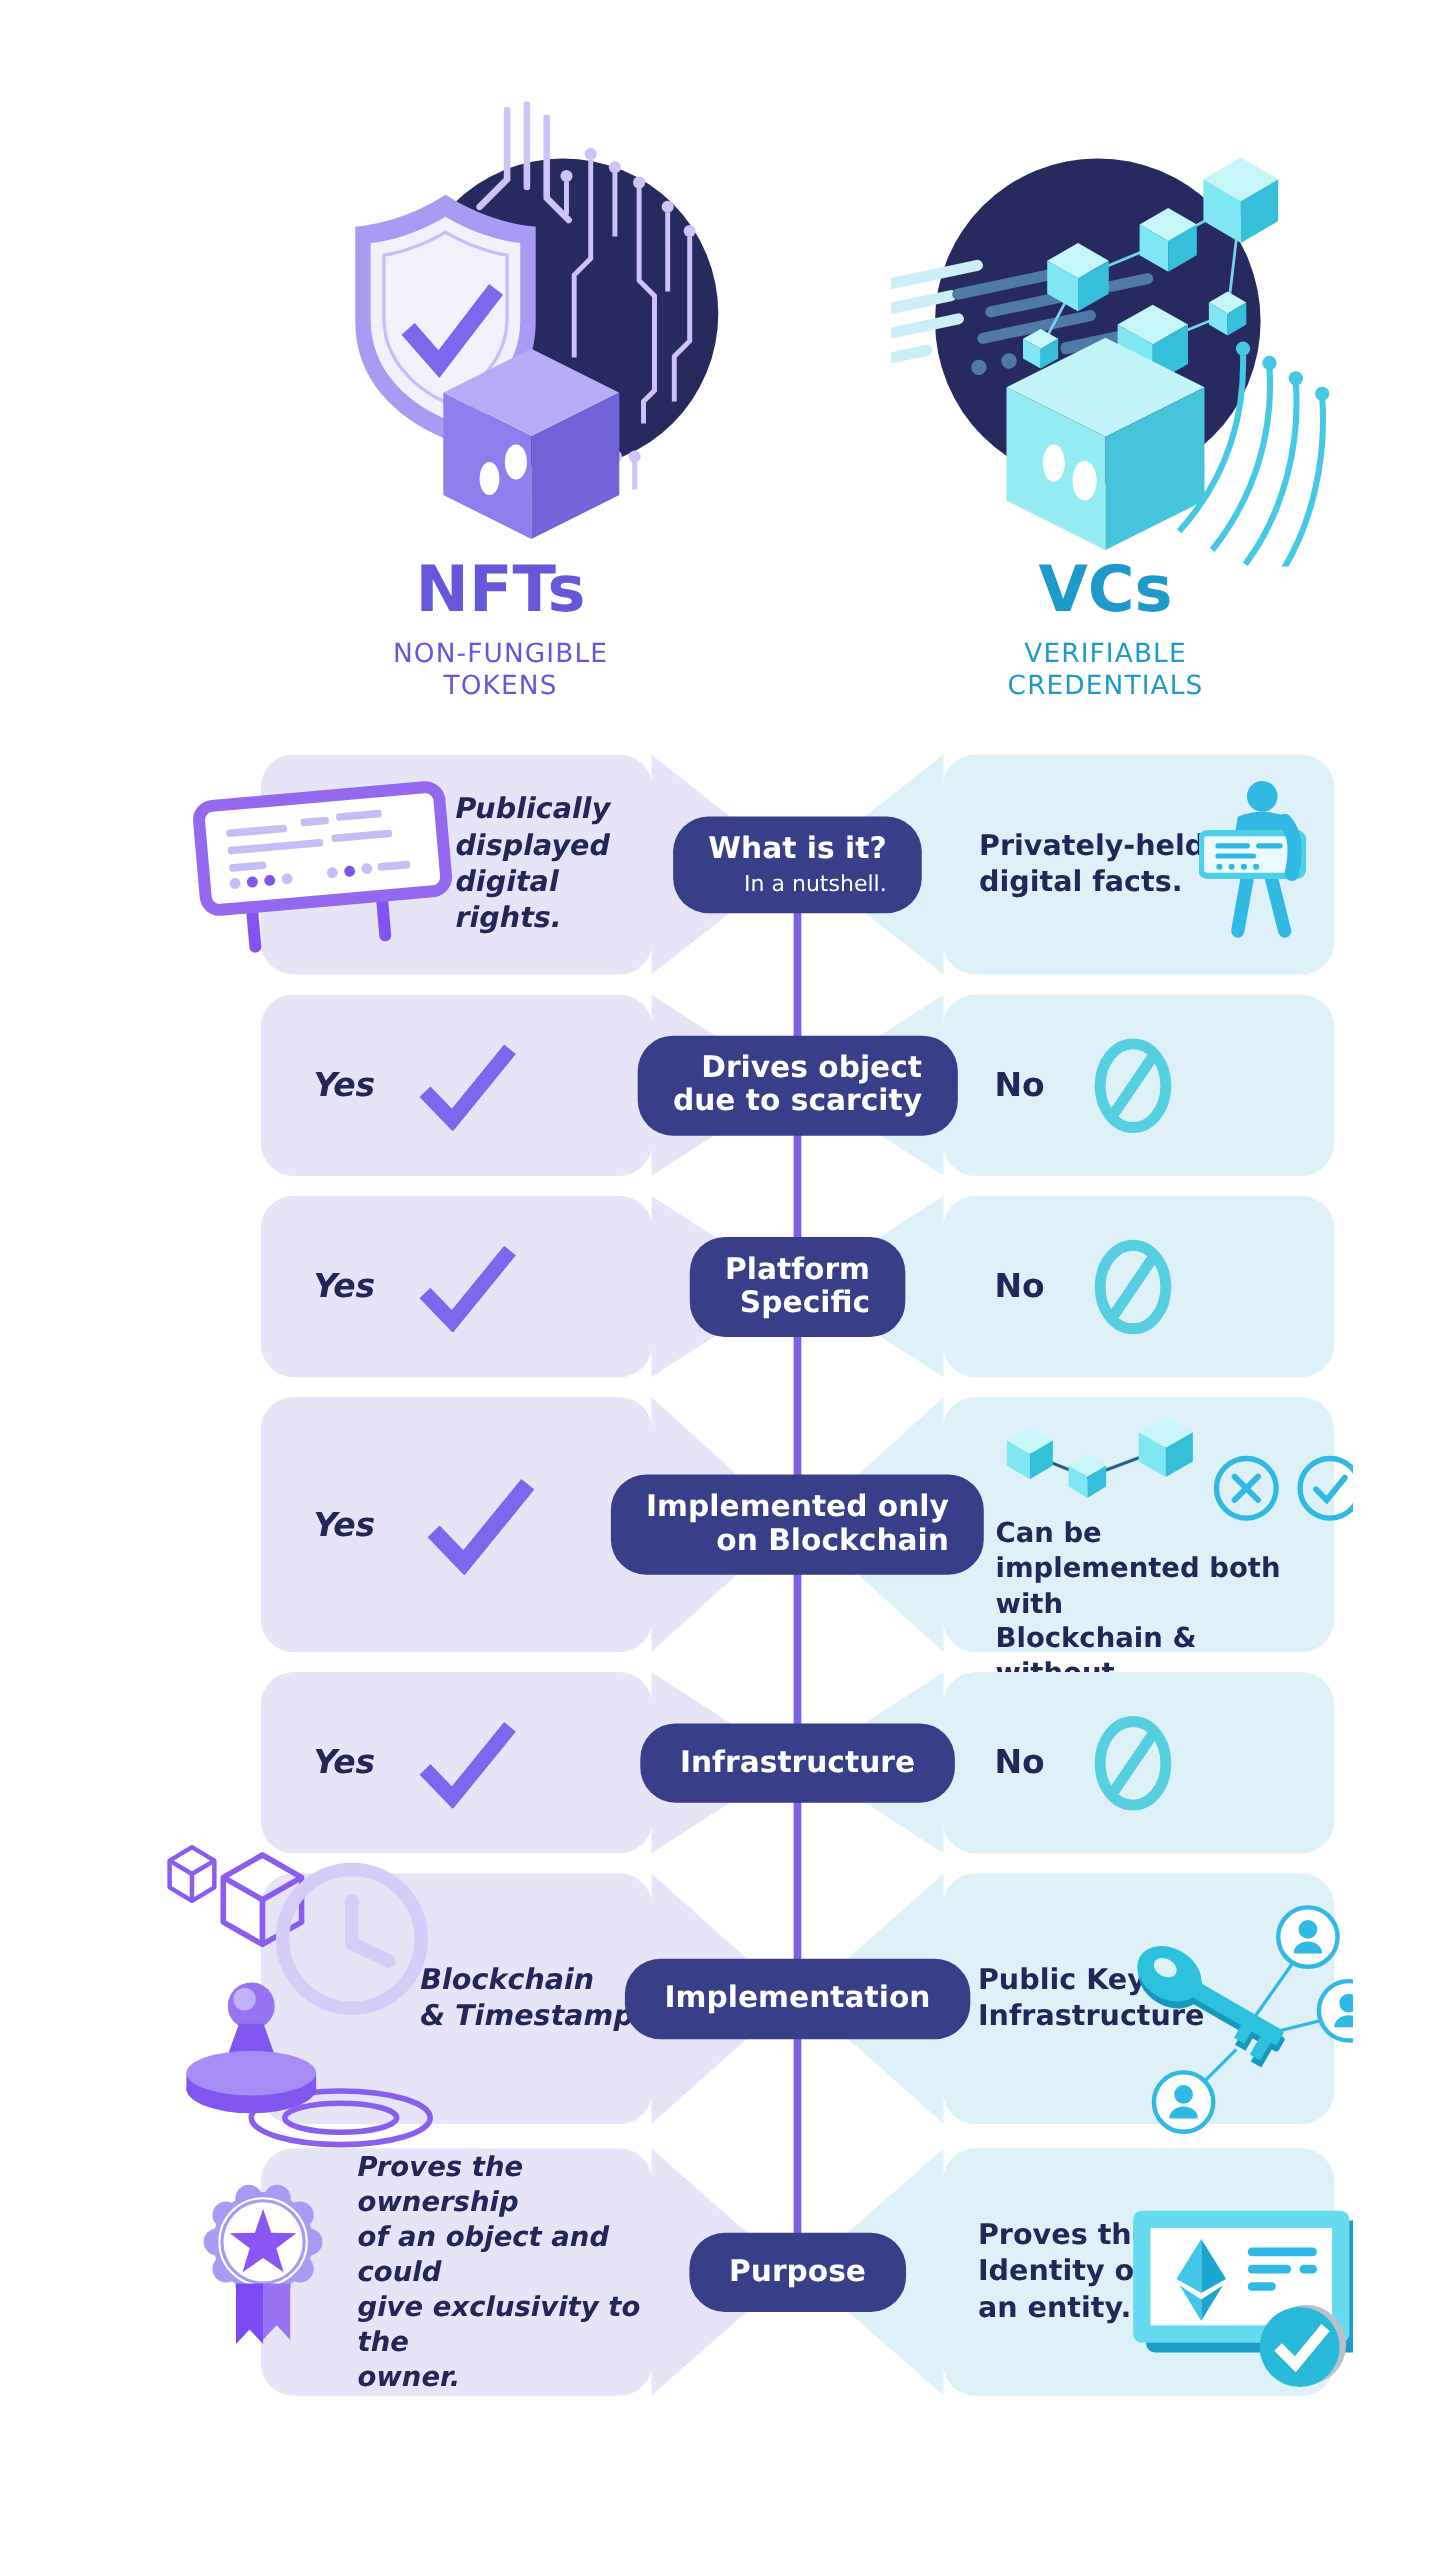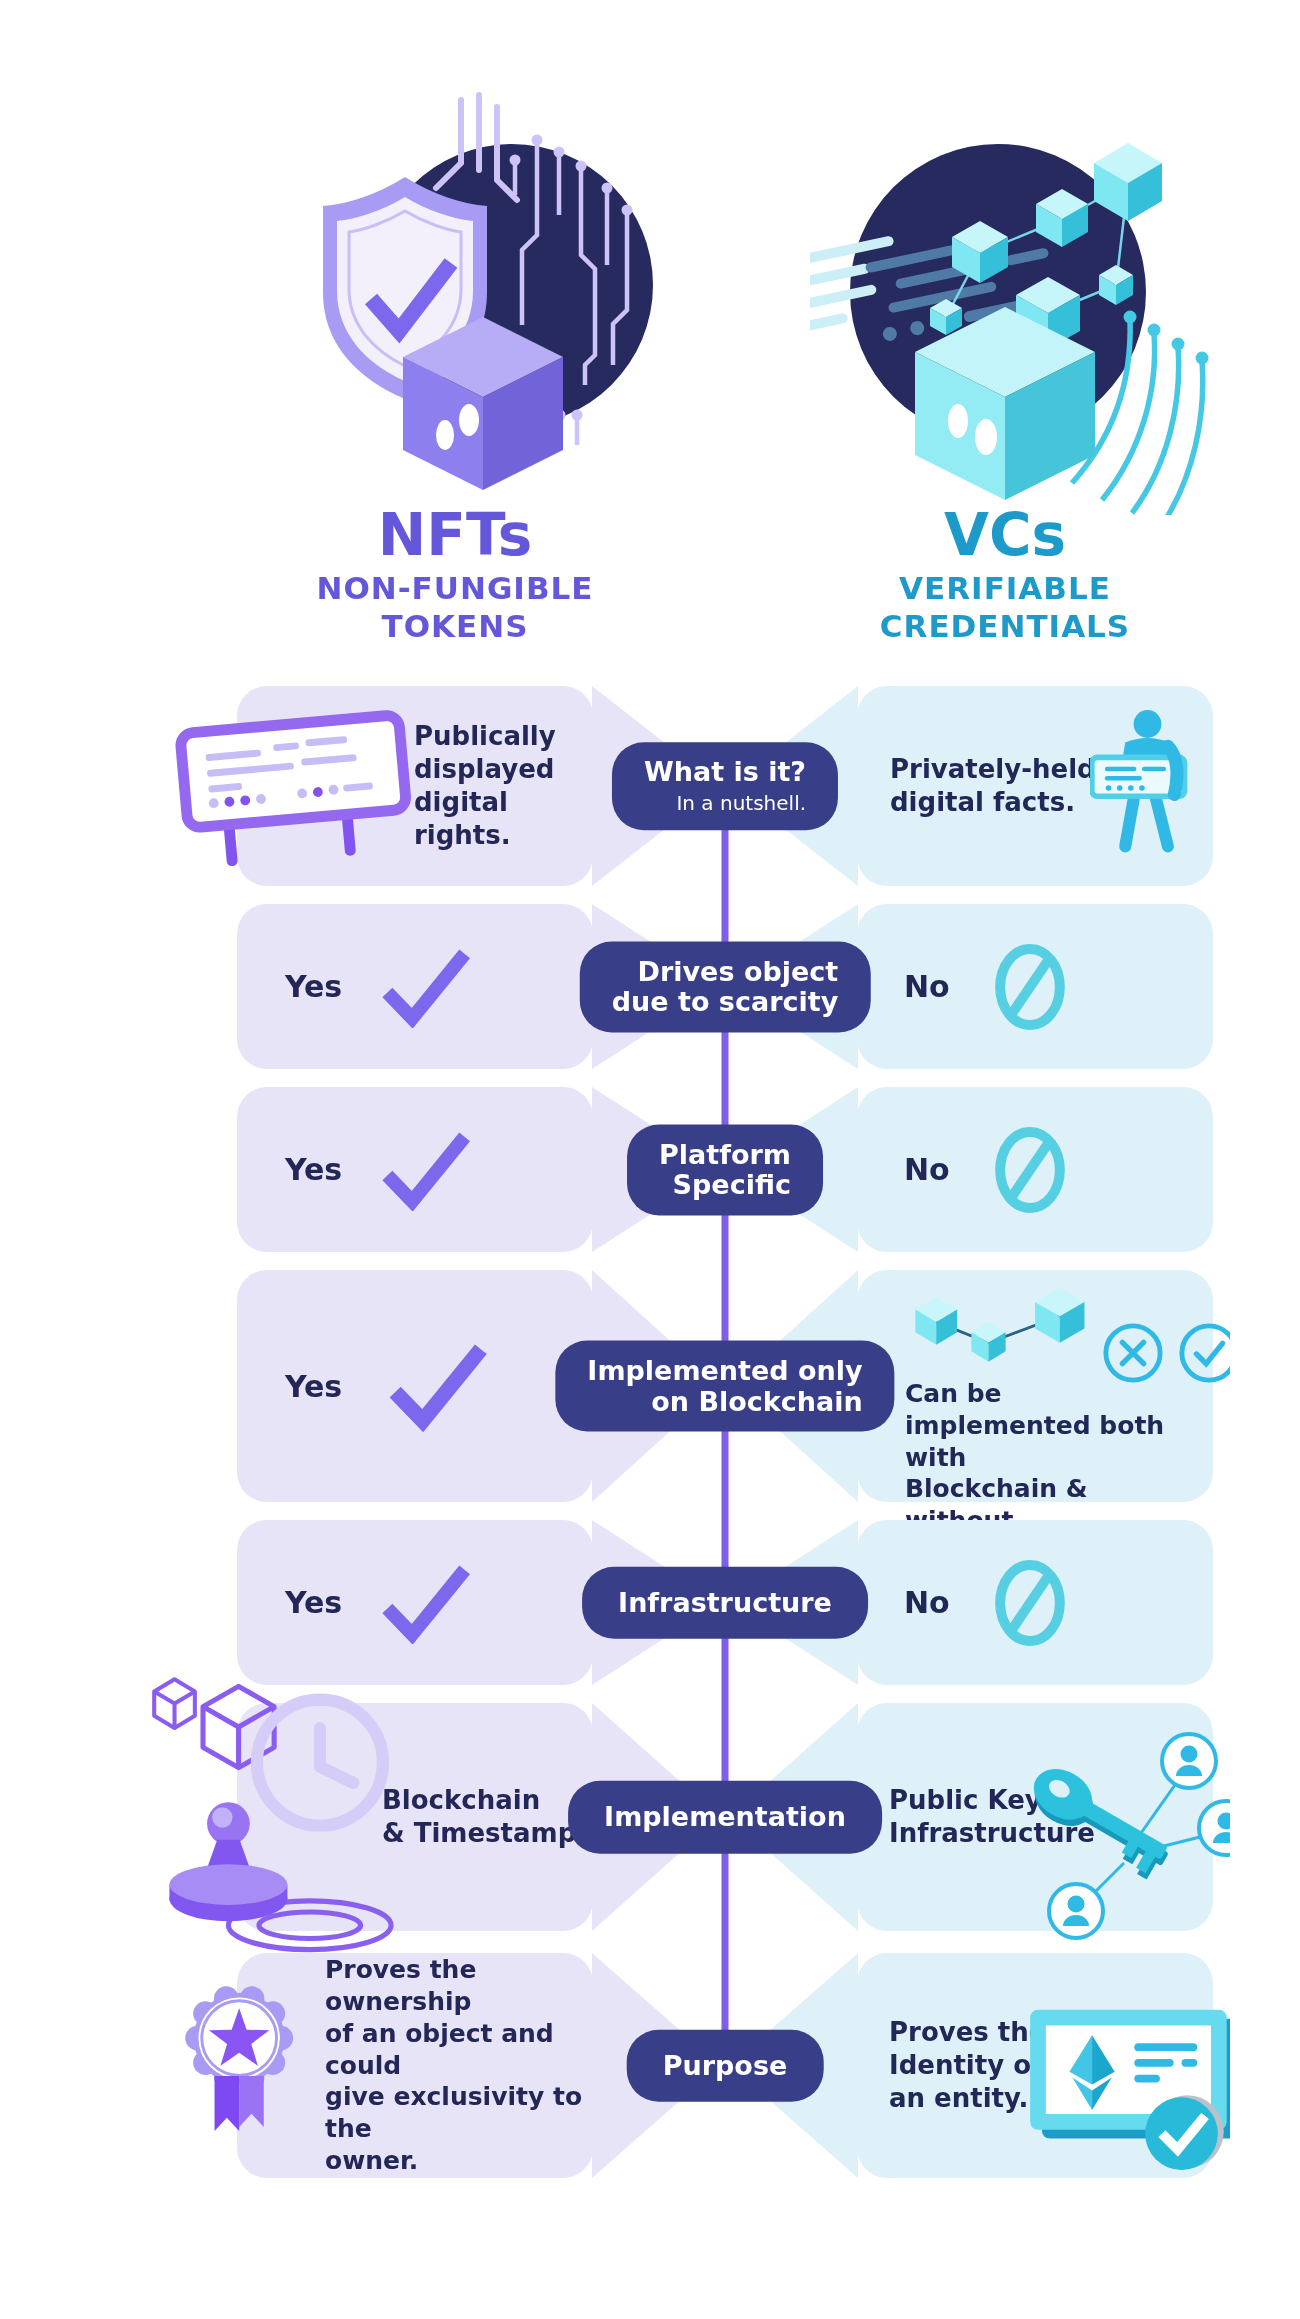--- a/index.html
+++ b/index.html
@@ -6,31 +6,31 @@
   .canvas{position:relative;width:1160px;height:2319px;margin:0 auto;background:#ffffff;
           font-family:"DejaVu Sans",sans-serif;overflow:hidden;}
   
   .illus{position:absolute;}
   .illus-left{left:185px;top:85px;width:440px;height:420px;}
   .illus-right{left:740px;top:85px;width:420px;height:430px;}
   .title-block{position:absolute;top:506px;width:320px;text-align:center;}
   .title-left{left:225px;color:#6557d9;}
   .title-right{left:775px;color:#1d9aca;}
   .big-title{font-size:58px;font-weight:bold;line-height:1;margin:0;}
-  .sub-title{font-size:31px;font-weight:bold;letter-spacing:1px;line-height:1.22;
-             margin-top:6px;white-space:pre-line;}
+  .sub-title{font-size:24px;font-weight:normal;letter-spacing:1px;line-height:1.22;
+             margin-top:16px;white-space:pre-line;}
   
   .rows{position:absolute;left:167px;top:686px;width:976px;}
   .center-line{position:absolute;left:50%;transform:translateX(-50%);width:7px;top:100px;
                height:1280px;background:#7e5fe8;z-index:2;border-radius:3px;}
   .row{position:relative;margin-bottom:18px;}
   .r1{height:200px;} .r2{height:165px;} .r3{height:165px;} .r4{height:232px;}
   .r5{height:165px;} .r6{height:228px;margin-bottom:22px;} .r7{height:225px;margin-bottom:0;}
   .blk{position:absolute;top:0;height:100%;width:356px;z-index:1;}
-  .blk-l{left:0;background:#e8e4f8;border-radius:30px;}
+  .blk-l{left:0;background:#e8e4f8;border-radius:30px;font-style:italic;}
   .blk-l::after{content:"";position:absolute;left:100%;top:0;width:128px;height:100%;
                 background:#e8e4f8;clip-path:polygon(0 0,100% 50%,0 100%);margin-left:-1px;}
   .blk-r{right:0;background:#def1f8;border-radius:30px;}
   .blk-r::before{content:"";position:absolute;right:100%;top:0;width:128px;height:100%;
                  background:#def1f8;clip-path:polygon(100% 0,0 50%,100% 100%);margin-right:-1px;}
   .blk-content{position:relative;z-index:2;height:100%;display:flex;align-items:center;}
   .pill{position:absolute;left:50%;top:50%;transform:translate(-50%,-50%);background:#383e88;
         color:#fff;border-radius:32px;text-align:right;z-index:3;padding:15px 32px;}
   .pill-one{padding:21px 36px;}
   .pill-title{font-weight:bold;font-size:27px;line-height:1.13;white-space:pre-line;}

